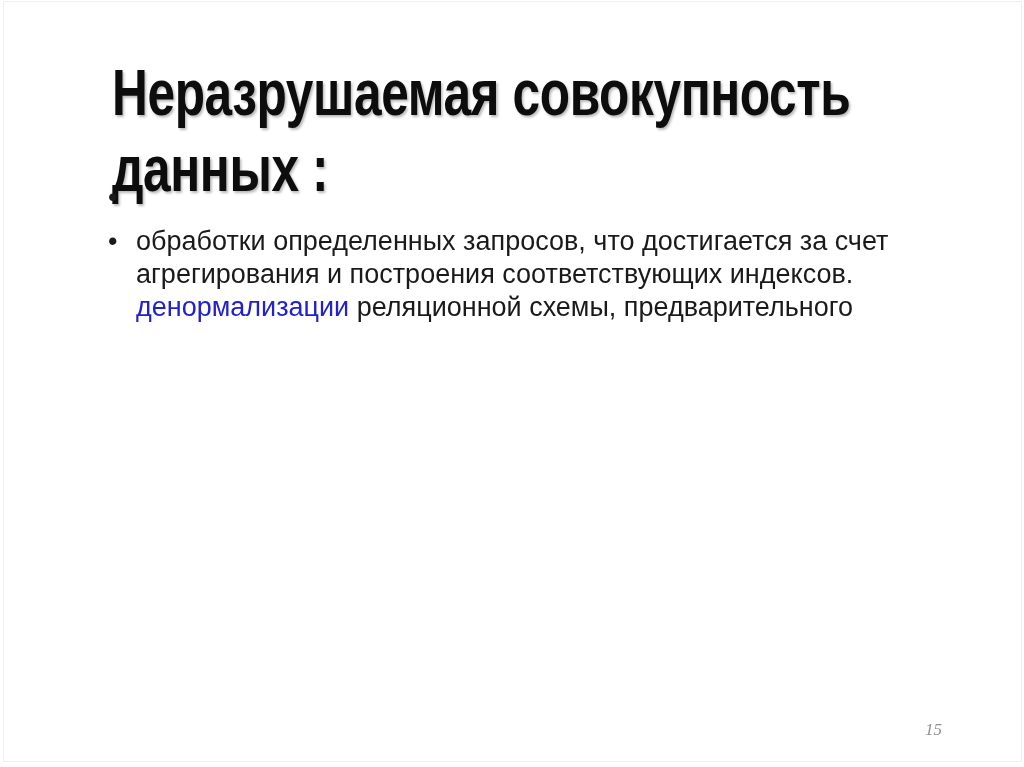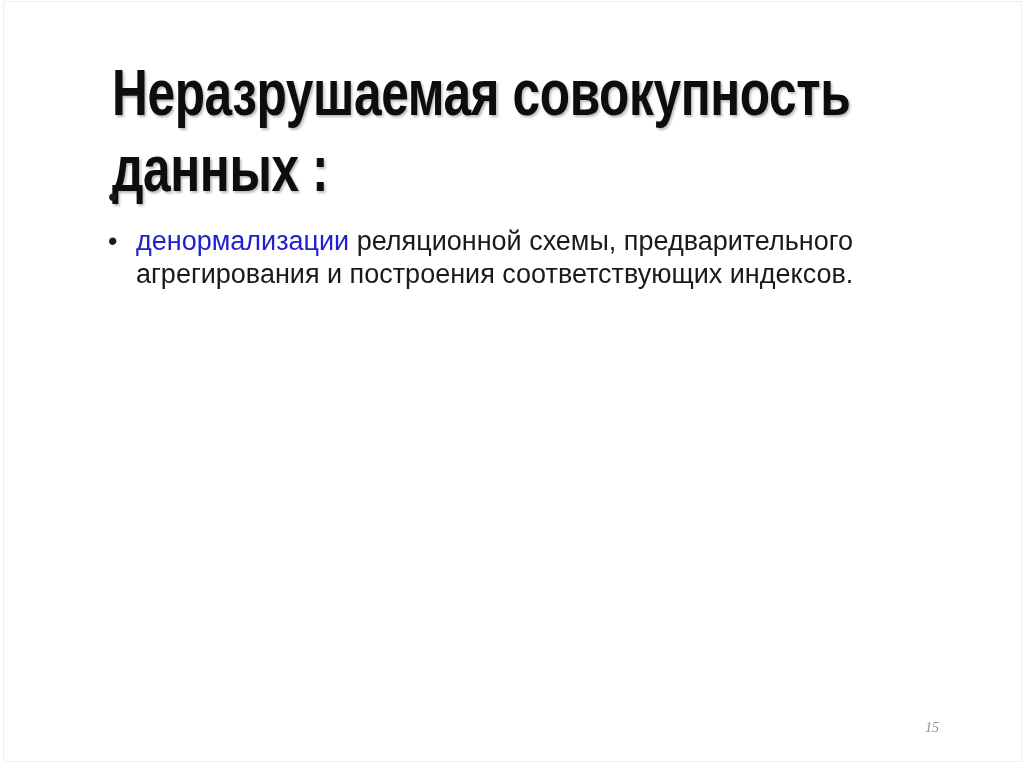--- a/index.html
+++ b/index.html
@@ -63,21 +63,21 @@
     white-space: nowrap;
   }
   .link {
     color: var(--link-color, #2121cd);
   }
   .page-number {
     position: absolute;
     left: 925px;
     top: 720px;
     font-family: "Liberation Serif", serif;
-    font-size: 14px;
+    font-size: 17px;
     color: var(--page-number-color, #909090);
     font-style: italic;
   }
 </style>
 </head>
 <body style="background: rgb(255, 255, 255);">
 
 <div class="slide">
   <div class="slide-frame"></div>
 
@@ -85,20 +85,21 @@
 
   <ul class="bullets">
       <li class="bullet-item">
         <span class="bullet-marker">•</span>
         <div>
         </div>
       </li>
       <li class="bullet-item">
         <span class="bullet-marker">•</span>
         <div>
+          <div class="bullet-line"><span>обработки определенных запросов, что достигается за счет</span></div>
+          <div class="bullet-line"><span>агрегирования и построения соответствующих индексов.</span></div>
           <div class="bullet-line"><span class="link">денормализации</span><span> реляционной схемы, предварительного</span></div>
-          <div class="bullet-line"><span>агрегирования и построения соответствующих индексов.</span></div>
         </div>
       </li>
     </ul>
 
   <div class="page-number">15</div>
 </div>
 
 </body></html>

